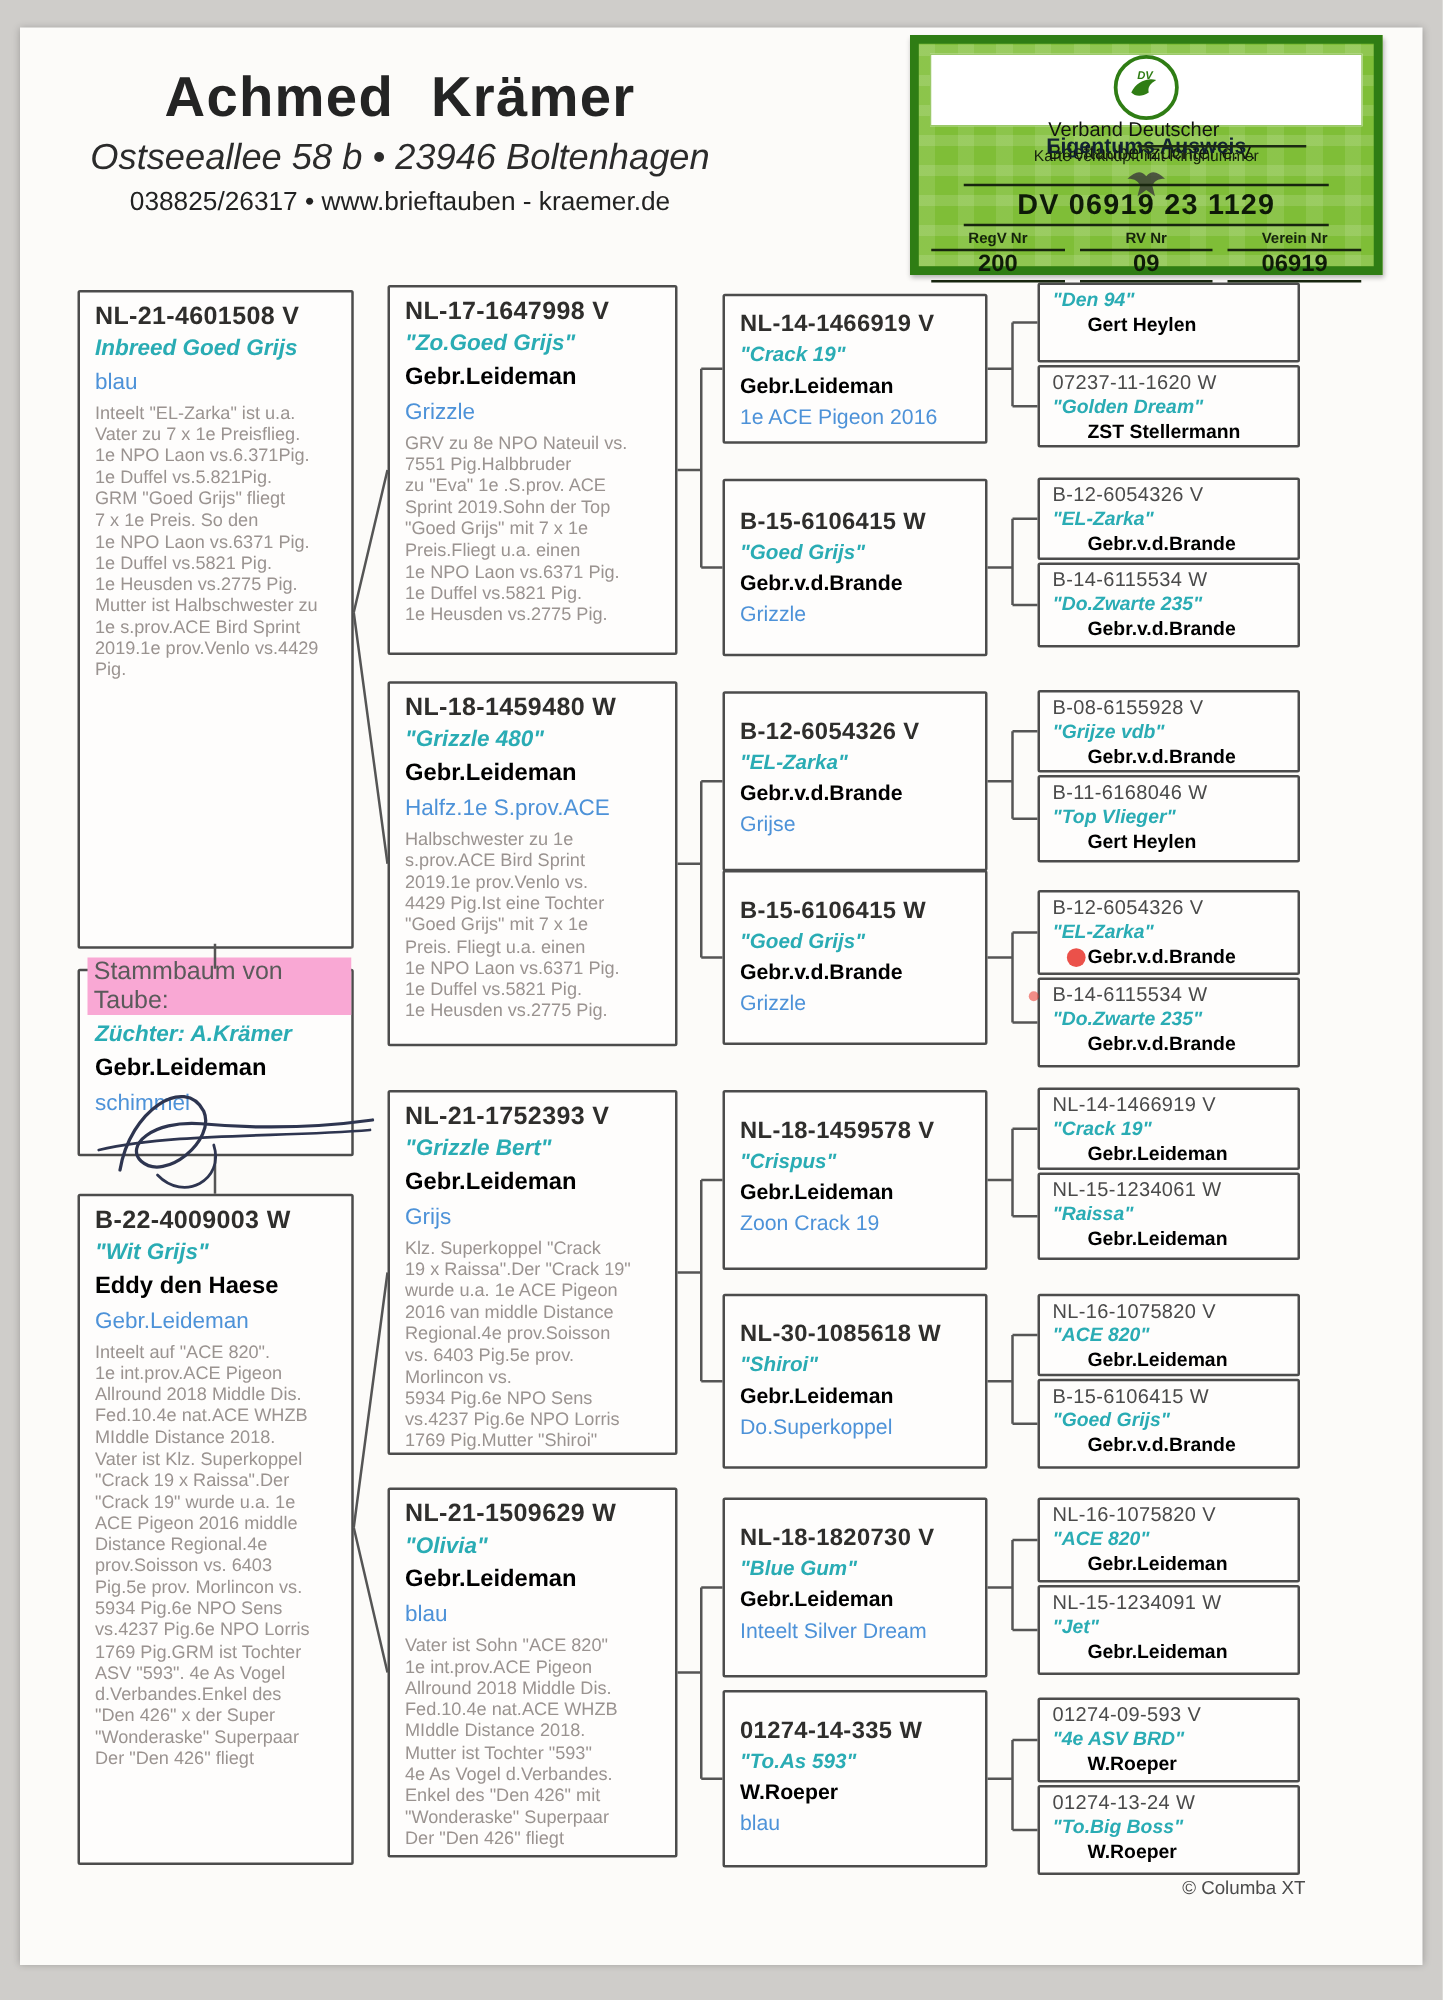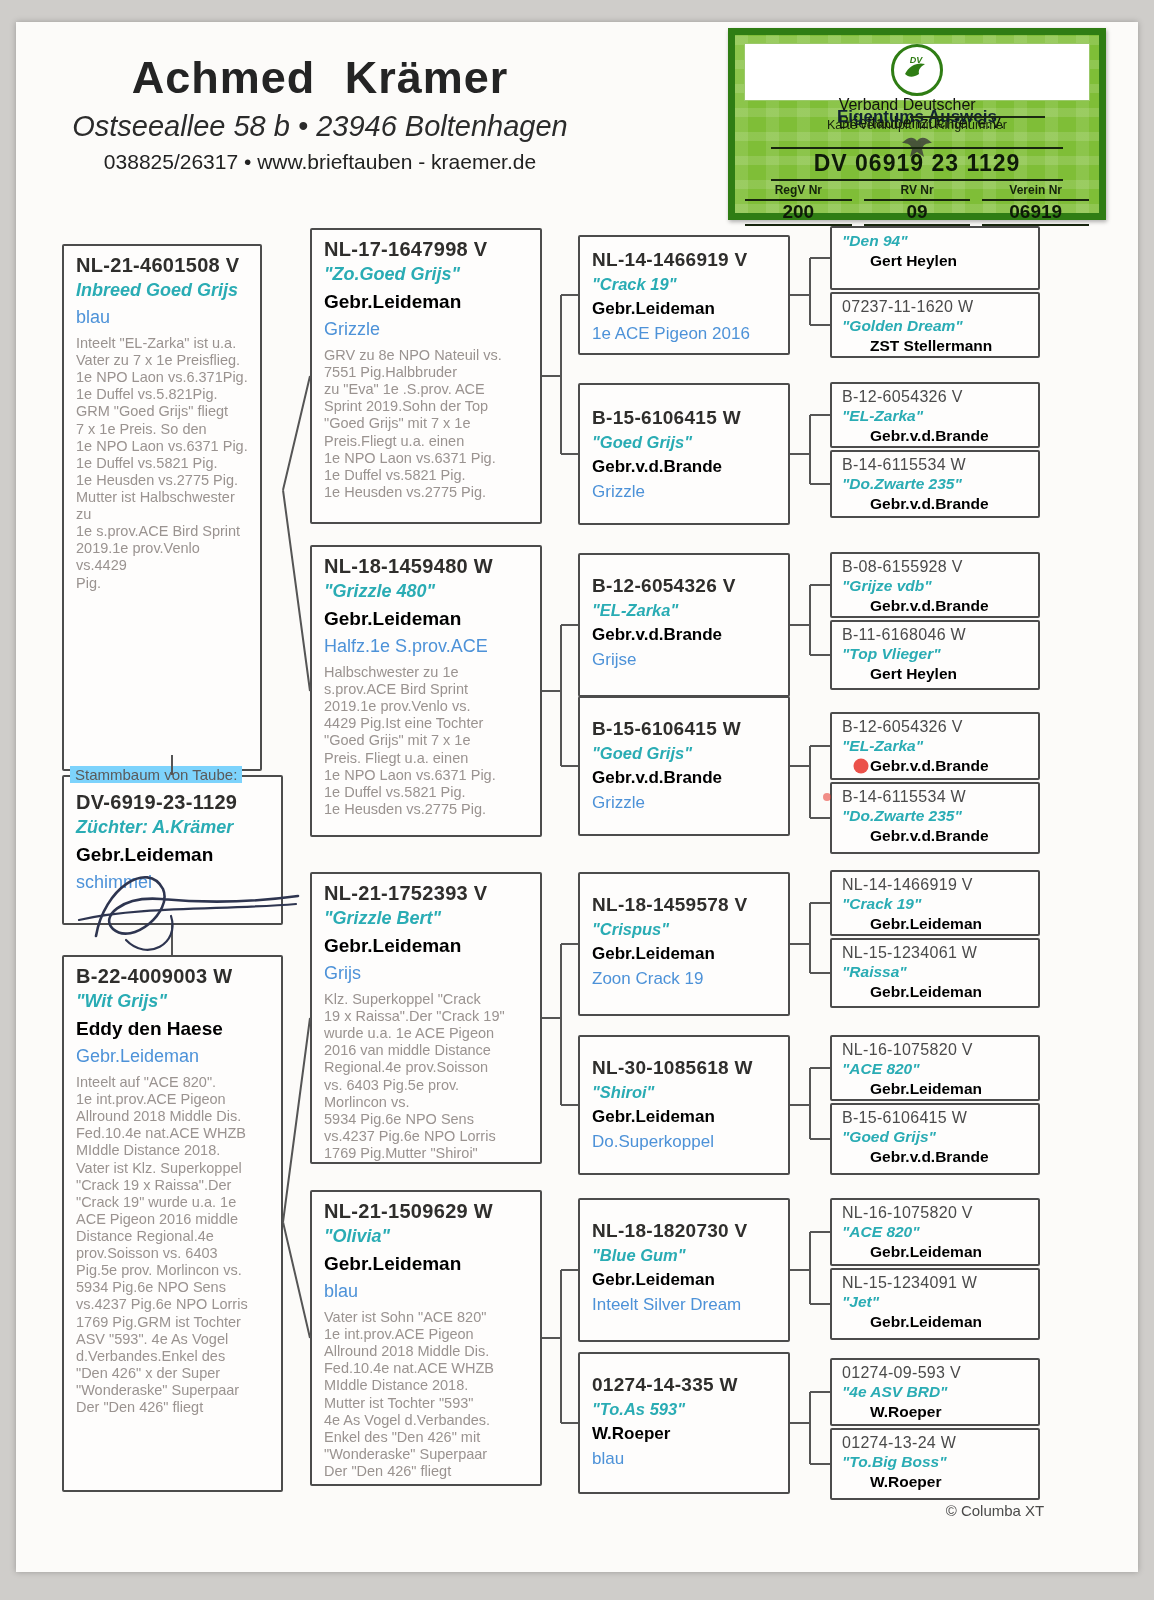--- a/index.html
+++ b/index.html
@@ -50,22 +50,22 @@
   .info{font-size:18px;color:#4d92d8;margin-bottom:7px;}
   .notes{font-size:14.5px;line-height:1.18;color:#9a9390;white-space:pre-line;}
   .gen3 .ring{font-size:19px;margin-bottom:4px;}
   .gen3 .pname{font-size:16.5px;margin-bottom:5px;}
   .gen3 .breeder{font-size:17px;margin-bottom:5px;}
   .gen3 .info{font-size:17px;margin-bottom:0;}
   .gen4{padding:4px 10px;}
   .gen4 .ring{font-weight:normal;font-size:16px;color:#4a4a4a;margin-bottom:1px;}
   .gen4 .pname{font-size:15.5px;margin-bottom:2px;}
   .gen4 .breeder{font-size:15.5px;margin-bottom:0;margin-left:28px;}
-  .frame-label{position:absolute;top:-11px;left:6px;background:#7dd3fc;padding:0 5px;
-               font-size:15px;color:#5a5a5a;}
+  .frame-label{position:absolute;top:-11px;left:6px;background:#f9a8d4;padding:0 5px;
+               font-size:20px;color:#5a5a5a;}
   .overlay{position:absolute;left:0;top:0;z-index:4;pointer-events:none;}
   .copyright{position:absolute;left:880px;top:1502px;width:230px;text-align:center;
              font-size:15px;color:#4a4a4a;z-index:2;}
 </style>
 </head>
 <body>
 
 <div class="page">
   <div class="paper"></div>
 
@@ -104,21 +104,21 @@
         <div class="lbl">RV Nr</div>
         <div class="val">09</div>
       </div>
       <div class="sfield">
         <div class="lbl">Verein Nr</div>
         <div class="val">06919</div>
       </div>
     </div>
   </div>
 
-  <div class="pbox" style="left:62px;top:244px;width:200px;height:527px">
+  <div class="pbox" style="left:62px;top:232px;width:221px;height:527px">
     <div class="ring">NL-21-4601508 V</div>
     <div class="pname">Inbreed Goed Grijs</div>
     <div class="info">blau</div>
     <div class="notes">Inteelt "EL-Zarka" ist u.a.
 Vater zu 7 x 1e Preisflieg.
 1e NPO Laon vs.6.371Pig.
 1e Duffel       vs.5.821Pig.
 GRM "Goed Grijs" fliegt
  7 x 1e Preis. So den
 1e NPO Laon vs.6371 Pig.

